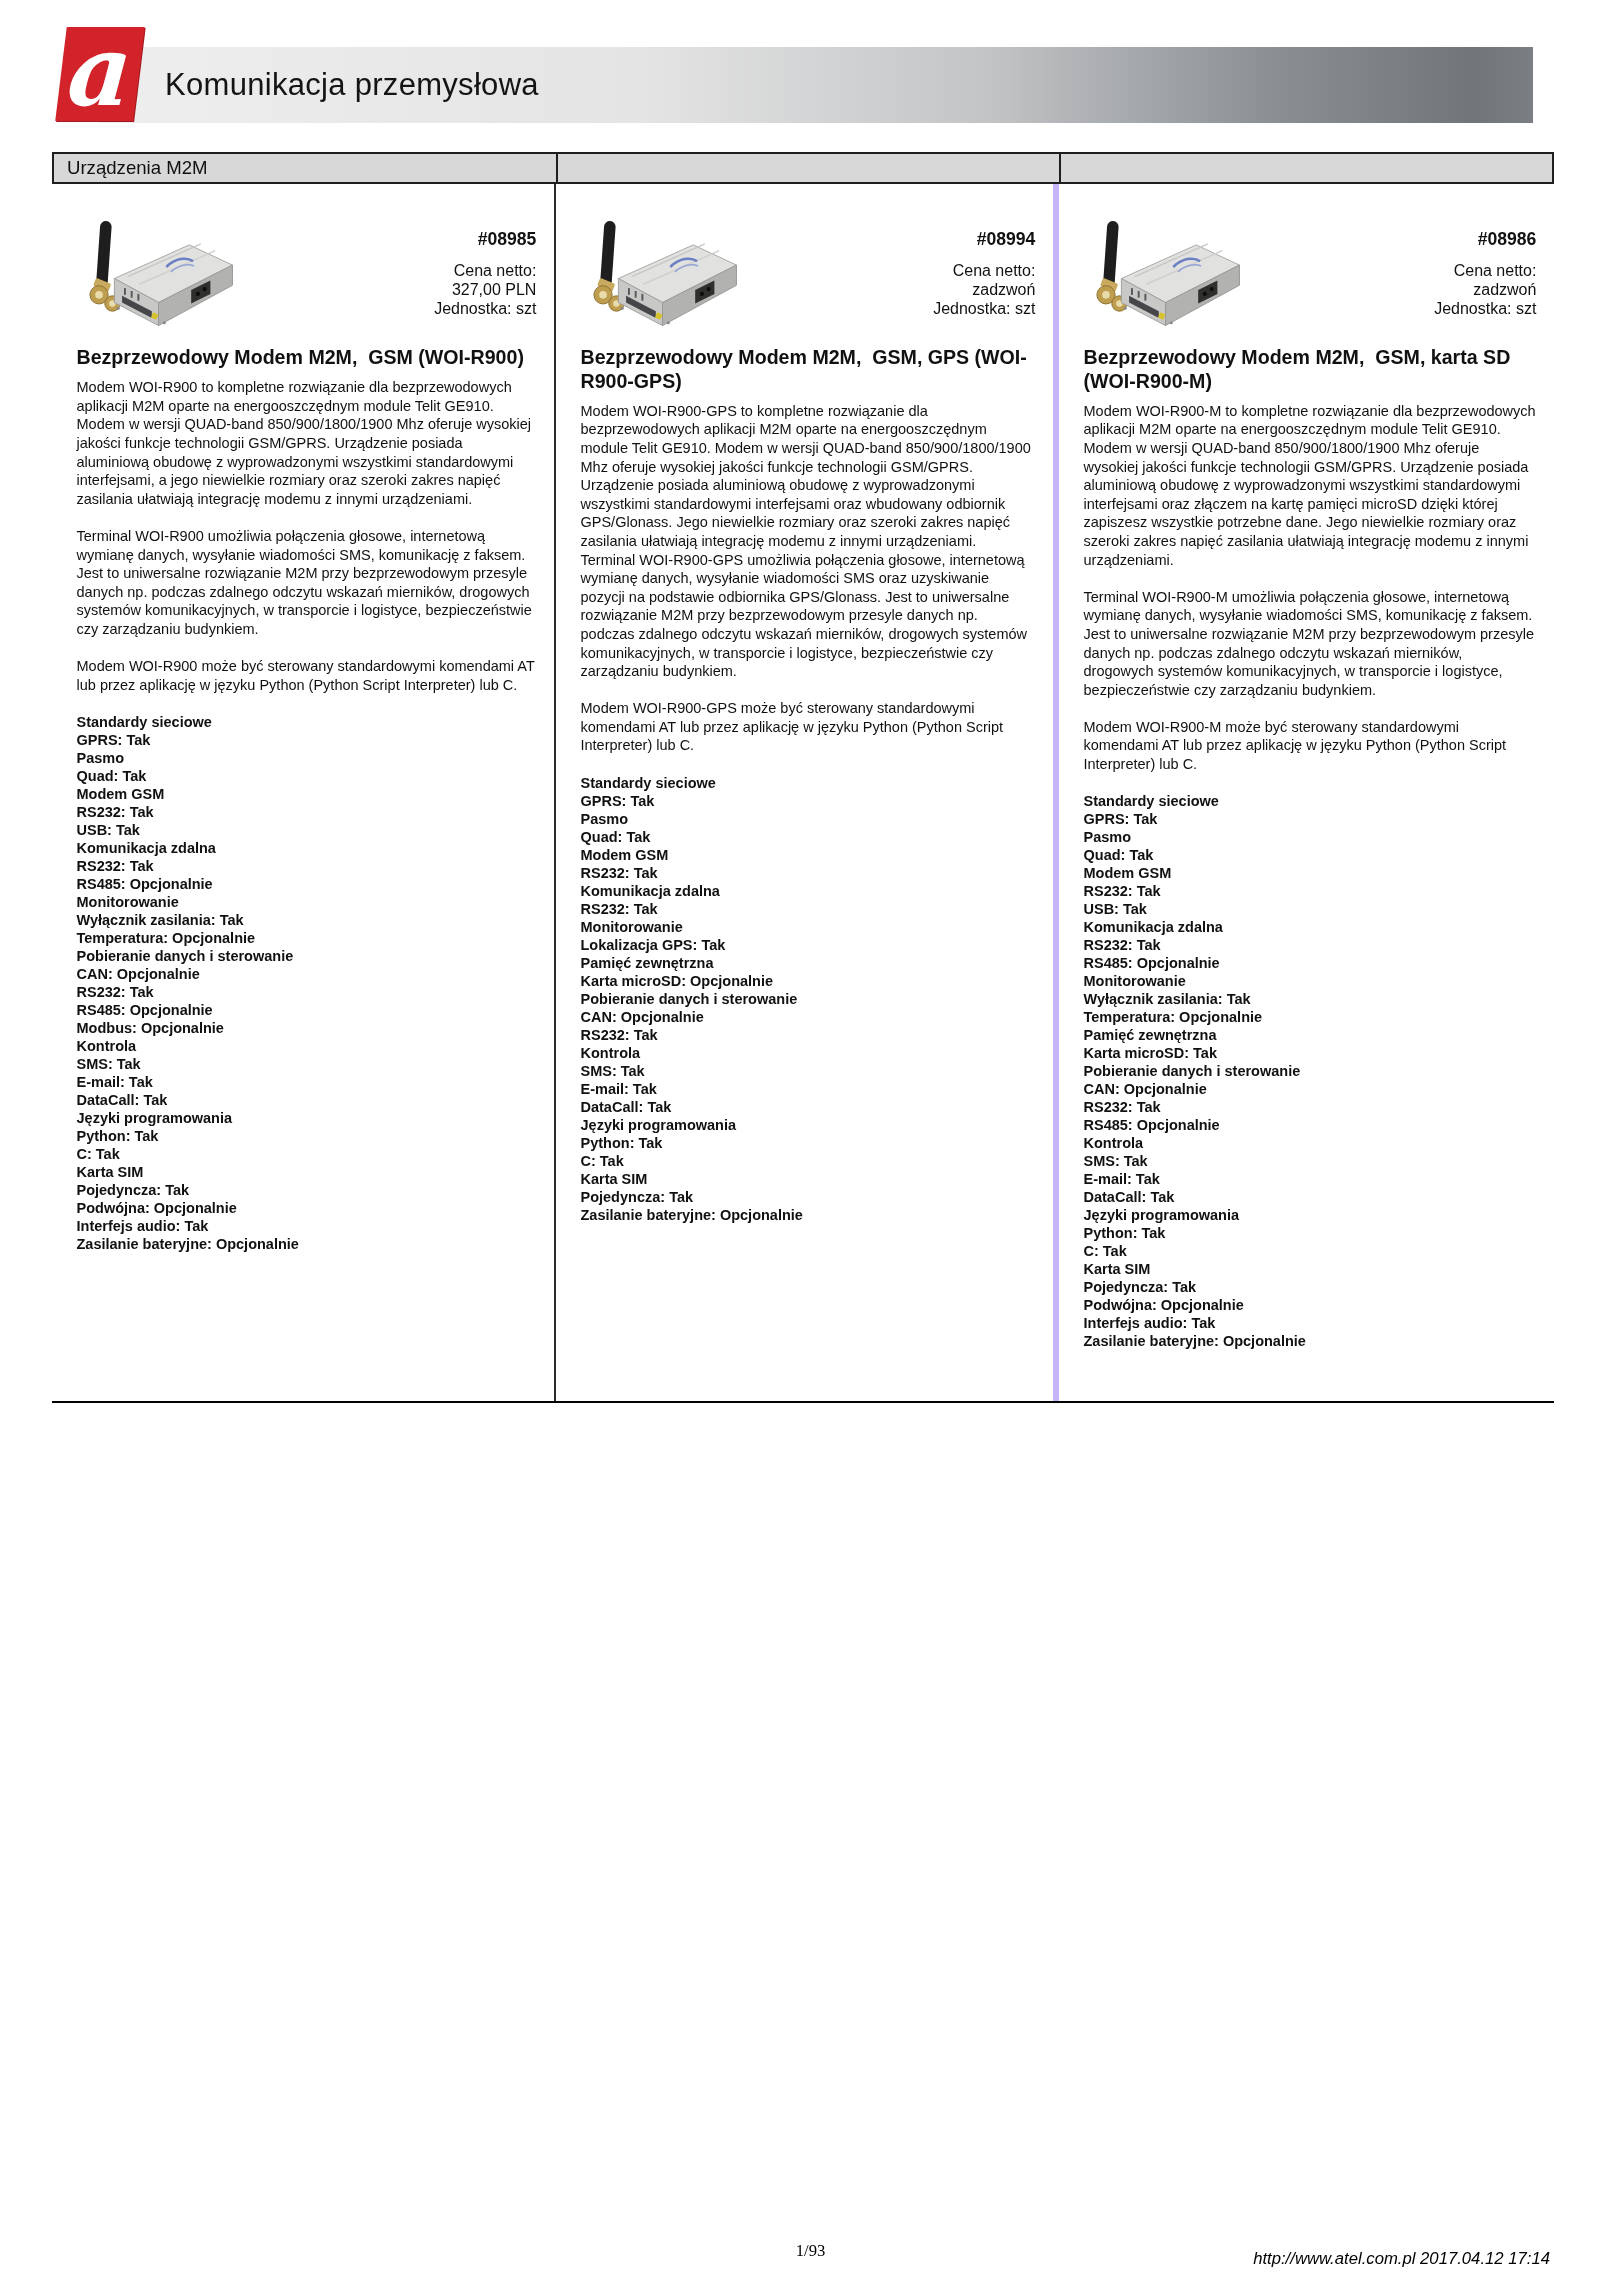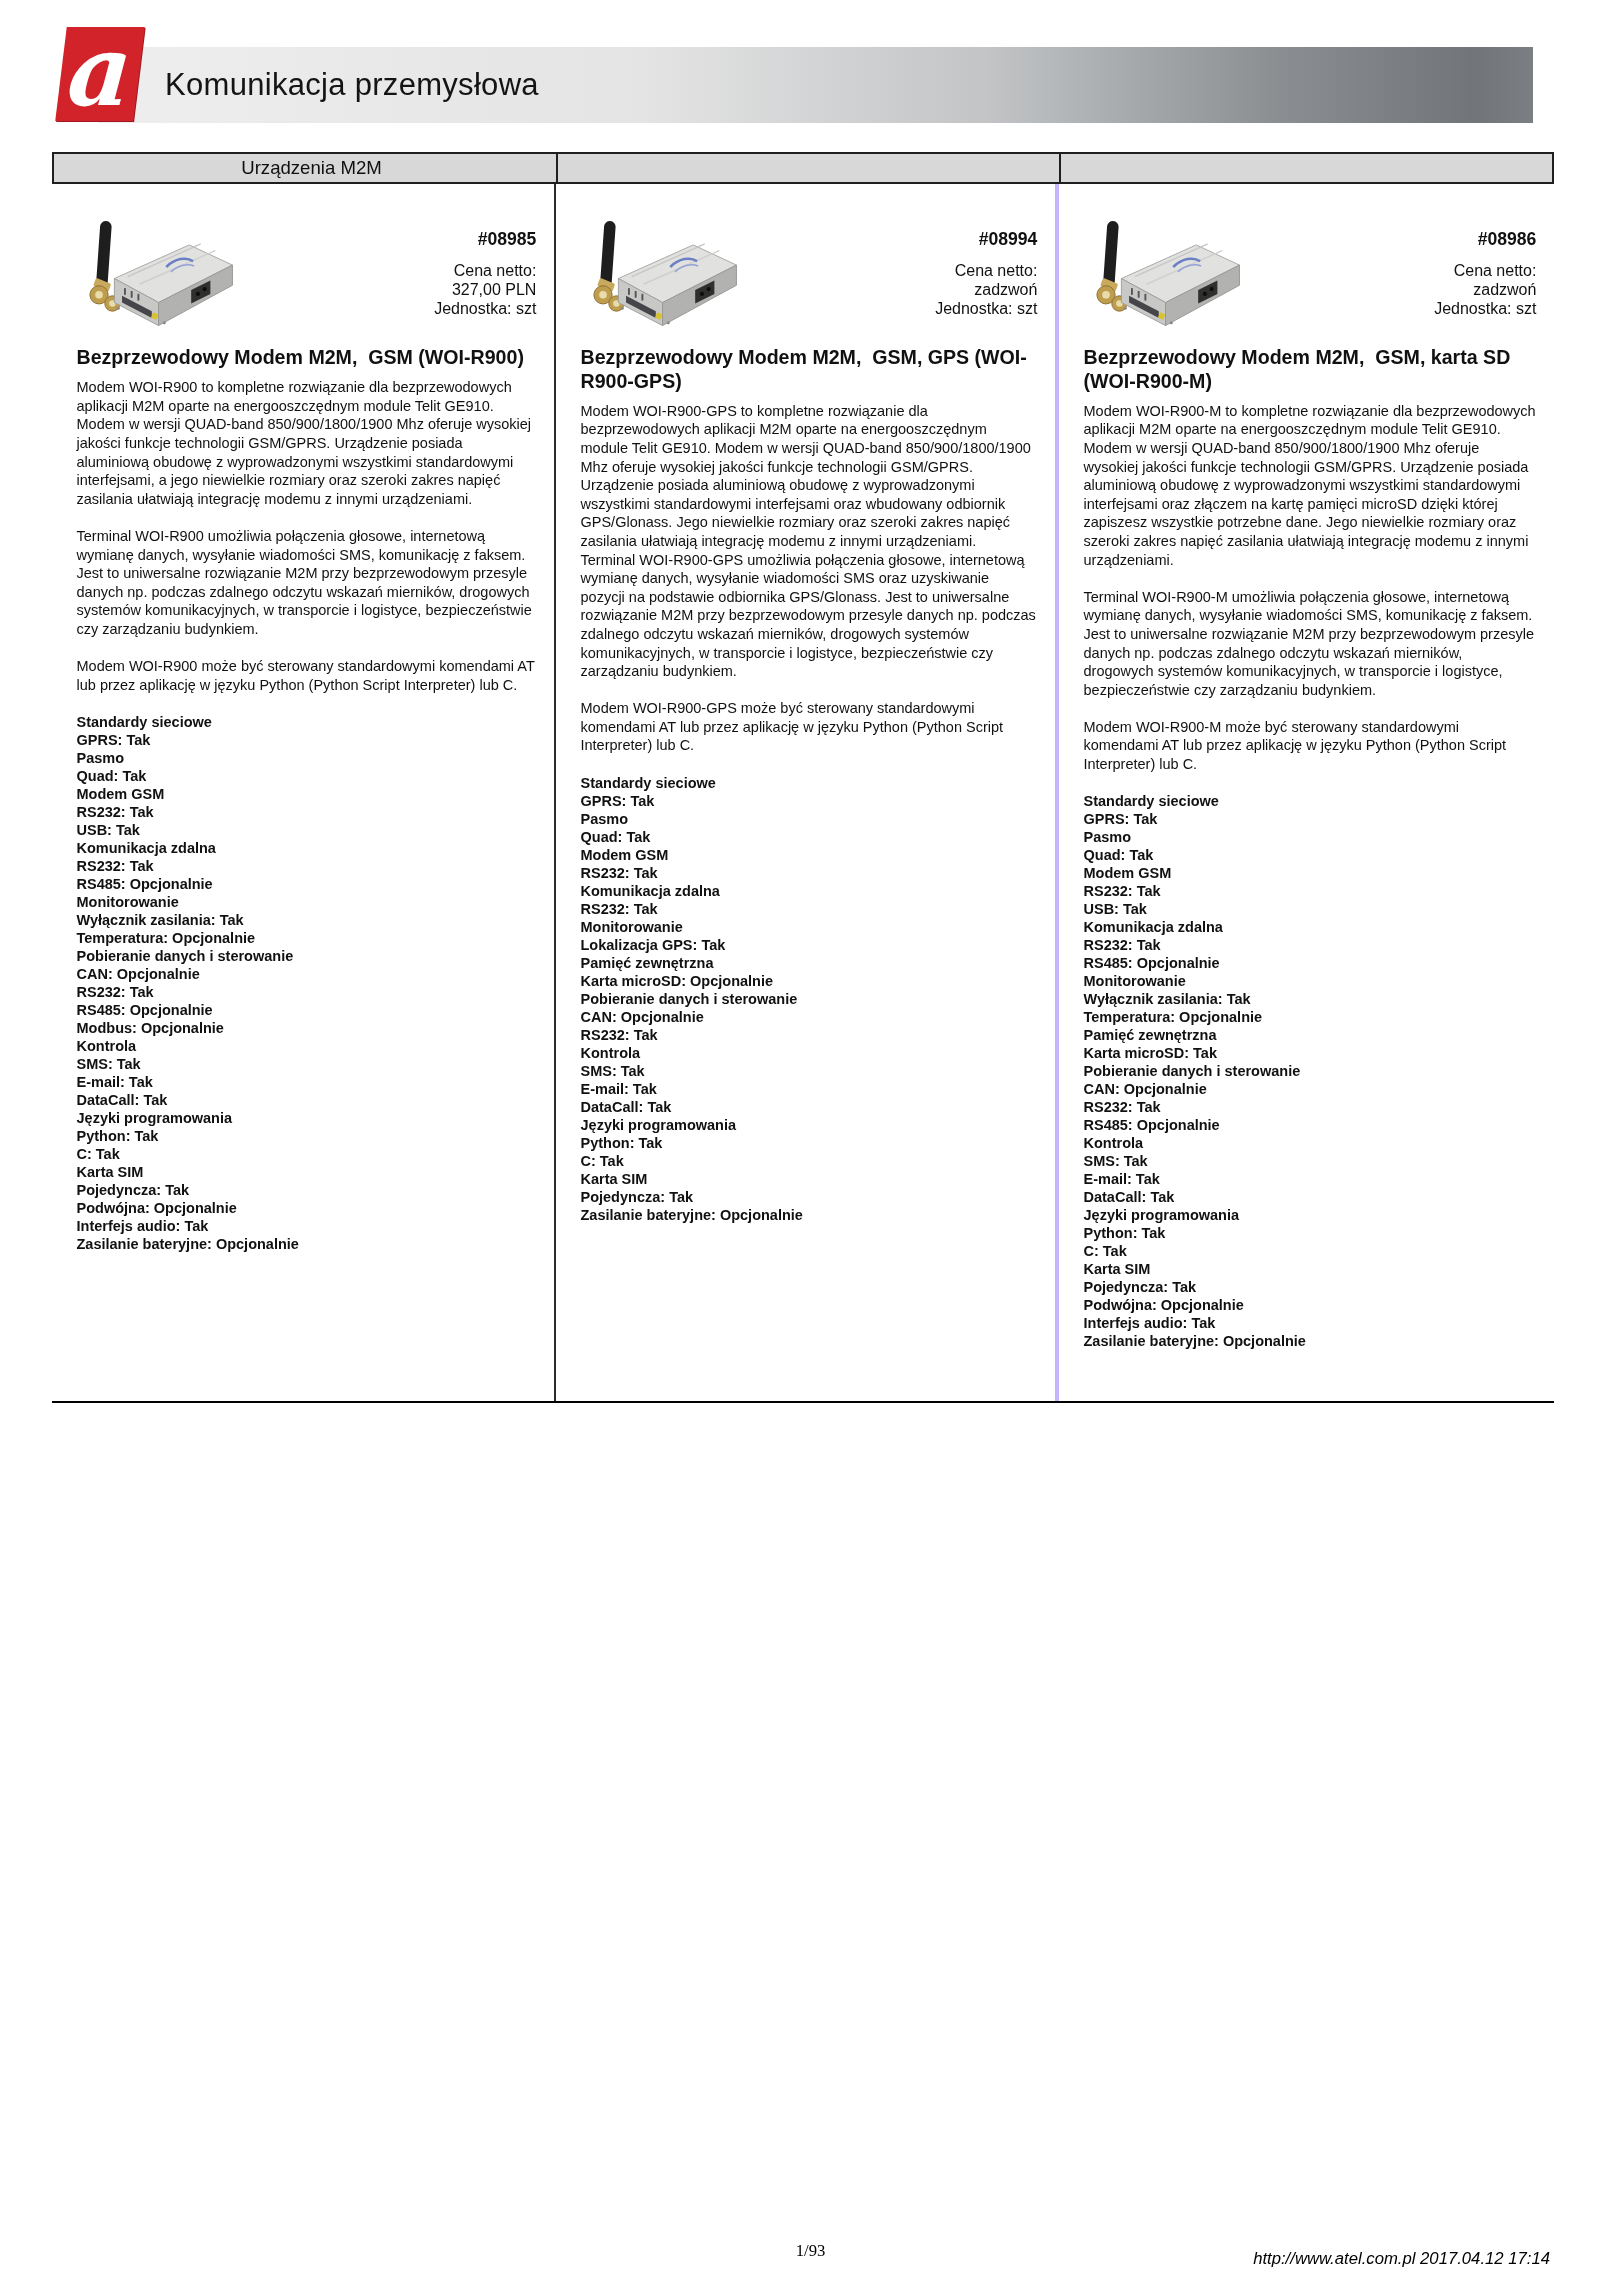--- a/index.html
+++ b/index.html
@@ -30,33 +30,33 @@
     font-size:98px; line-height:94px; color:#ffffff; transform:skewX(3deg); margin-top:-5.9px;
   }
 
   
   .section-bar {
     position:absolute; left:52px; top:152px; width:1502px; height:32px;
     background:#d8d8d8; border:2px solid #1f1f1f; box-sizing:border-box;
     display:flex;
   }
   .section-bar .sb-cell { box-sizing:border-box; height:100%; }
-  .section-bar .sb-1 { width:504px; border-right:2px solid #1f1f1f; display:flex; align-items:center; padding-left:13px;justify-content:center; }
+  .section-bar .sb-1 { width:504px; border-right:2px solid #1f1f1f; display:flex; align-items:center; padding-left:13px; }
   .section-bar .sb-2 { width:503px; border-right:2px solid #1f1f1f; }
   .section-bar .sb-3 { flex:1; }
   .section-title { font-size:18.6px; color:#101010; white-space:nowrap; }
 
   
   .products-table {
     position:absolute; left:52px; top:184px; width:1502px; height:1219px;
     display:flex; border-bottom:2.9px solid #000; box-sizing:border-box;
   }
   .product-cell { box-sizing:border-box; padding:35px 17.6px 0 24.5px; overflow:hidden; }
   .cell-1 { width:504px; border-right:2px solid #2b2b2b; }
-  .cell-2 { width:503px; border-right:4px solid #c4b5fd; }
+  .cell-2 { width:503px; border-right:6px solid #c4b5fd; }
   .cell-3 { flex:1; }
 
   .product-top { display:flex; justify-content:space-between; align-items:flex-start;gap:48px; }
   .product-photo { width:165px; height:120px; flex:none; }
   .price-block { text-align:right; padding-top:9.8px; }
   .product-id { font-size:17.6px; font-weight:bold; margin-bottom:10.8px; }
   .price-line { font-size:16px; line-height:19px; }
 
   .product-title {
     margin-top:7px; font-size:19.6px; font-weight:bold; line-height:23.5px;

